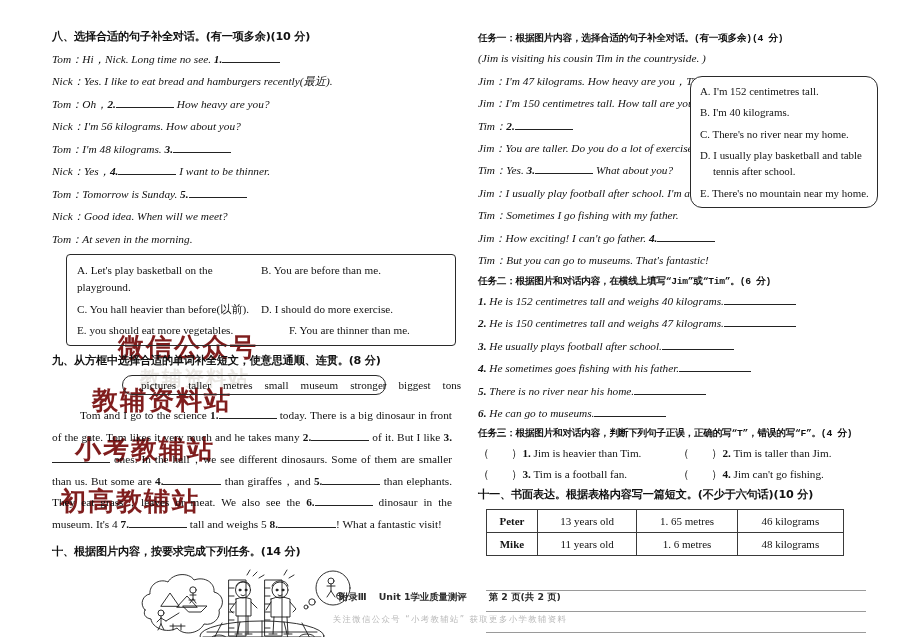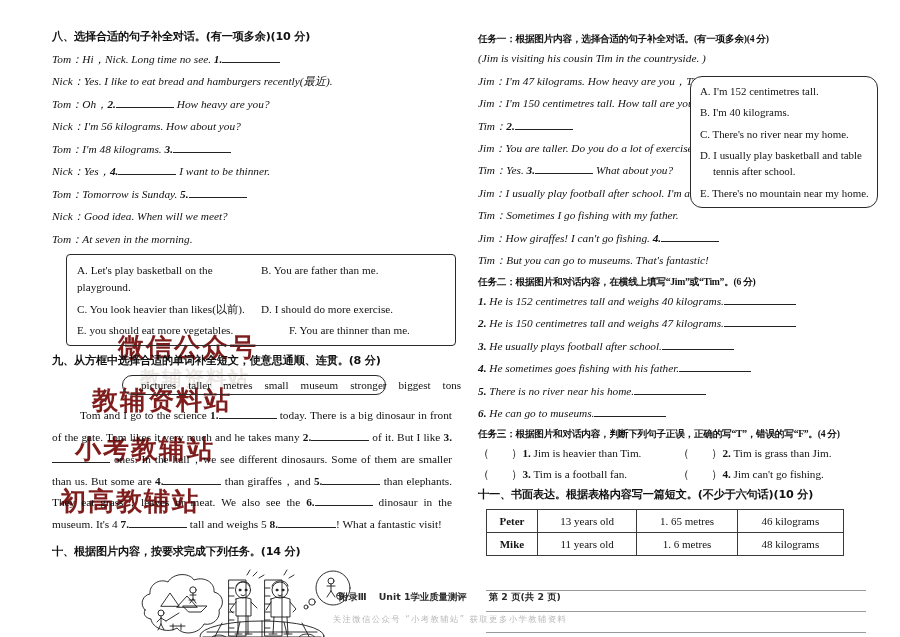--- a/index.html
+++ b/index.html
@@ -32,21 +32,21 @@
     font-family: "DejaVu Sans", "Liberation Sans", sans-serif;
     font-weight: bold;
     font-size: 11.2px;
     letter-spacing: -0.2px;
     margin: 0 0 7px 0;
     line-height: 1.25;
     white-space: nowrap;
   }
 
   .sub-head {
-    font-family: Liberation Serif, serif;
+    font-family: Liberation Mono, monospace;
     font-weight: bold;
     font-size: 9.7px;
     letter-spacing: -0.3px;
     margin: 3px 0 5px 0;
     line-height: 1.25;
     white-space: nowrap;
   }
 
   
   .line {
@@ -253,24 +253,24 @@
         <span>Nick：</span><span>Good idea. When will we meet?</span>
       </div>
       <div class="line">
         <span>Tom：</span><span>At seven in the morning.</span>
       </div>
     </div>
 
     <div class="optbox">
       <div class="optrow">
         <div>A. Let's play basketball on the playground.</div>
-        <div>B. You are father than me.</div>
+        <div>B. You are before than me.</div>
       </div>
       <div class="optrow">
-        <div>C. You look heavier than likes(以前).</div>
+        <div>C. You hall heavier than before(以前).</div>
         <div>D. I should do more exercise.</div>
       </div>
       <div class="optrow">
         <div>E. you should eat more vegetables.</div>
         <div>F. You are thinner than me.</div>
       </div>
     </div>
 
     <div class="sec-head">九、从方框中选择合适的单词补全短文，使意思通顺、连贯。(8 分)</div>
 
@@ -387,21 +387,21 @@
         <span class="idx">3.</span><span class="blank b-md"></span>
         <span>What about you?</span>
       </div>
       <div class="line">
         <span>Jim：</span><span>I usually play football after school. I'm a football fan.</span>
       </div>
       <div class="line">
         <span>Tim：</span><span>Sometimes I go fishing with my father.</span>
       </div>
       <div class="line">
-        <span>Jim：</span><span>How giraffes! I can't go fishing.</span>
+        <span>Jim：</span><span>How exciting! I can't go father.</span>
         <span class="idx">4.</span><span class="blank b-md"></span>
       </div>
       <div class="line">
         <span>Tim：</span><span>But you can go to museums. That's fantastic!</span>
       </div>
     </div>
 
     <div class="sub-head" style="margin-top:6px;">任务二：根据图片和对话内容，在横线上填写“Jim”或“Tim”。(6 分)</div>
 
     <div>
@@ -429,21 +429,21 @@
         <span class="idx">6.</span>
         <span>He can go to museums.</span><span class="blank b-lg"></span>
       </div>
     </div>
 
     <div class="sub-head">任务三：根据图片和对话内容，判断下列句子正误，正确的写“T”，错误的写“F”。(4 分)</div>
 
     <div>
       <div class="tfrow">
         <div><span class="paren">（<span class="gap"></span>）</span><span class="idx">1.</span> <span>Jim is heavier than Tim.</span></div>
-        <div><span class="paren">（<span class="gap"></span>）</span><span class="idx">2.</span> <span>Tim is grass than Jim.</span></div>
+        <div><span class="paren">（<span class="gap"></span>）</span><span class="idx">2.</span> <span>Tim is taller than Jim.</span></div>
       </div>
       <div class="tfrow">
         <div><span class="paren">（<span class="gap"></span>）</span><span class="idx">3.</span> <span>Tim is a football fan.</span></div>
         <div><span class="paren">（<span class="gap"></span>）</span><span class="idx">4.</span> <span>Jim can't go fishing.</span></div>
       </div>
     </div>
 
     <div class="sec-head" style="margin-top:5px;">十一、书面表达。根据表格内容写一篇短文。(不少于六句话)(10 分)</div>
 
     <table class="wtable">

